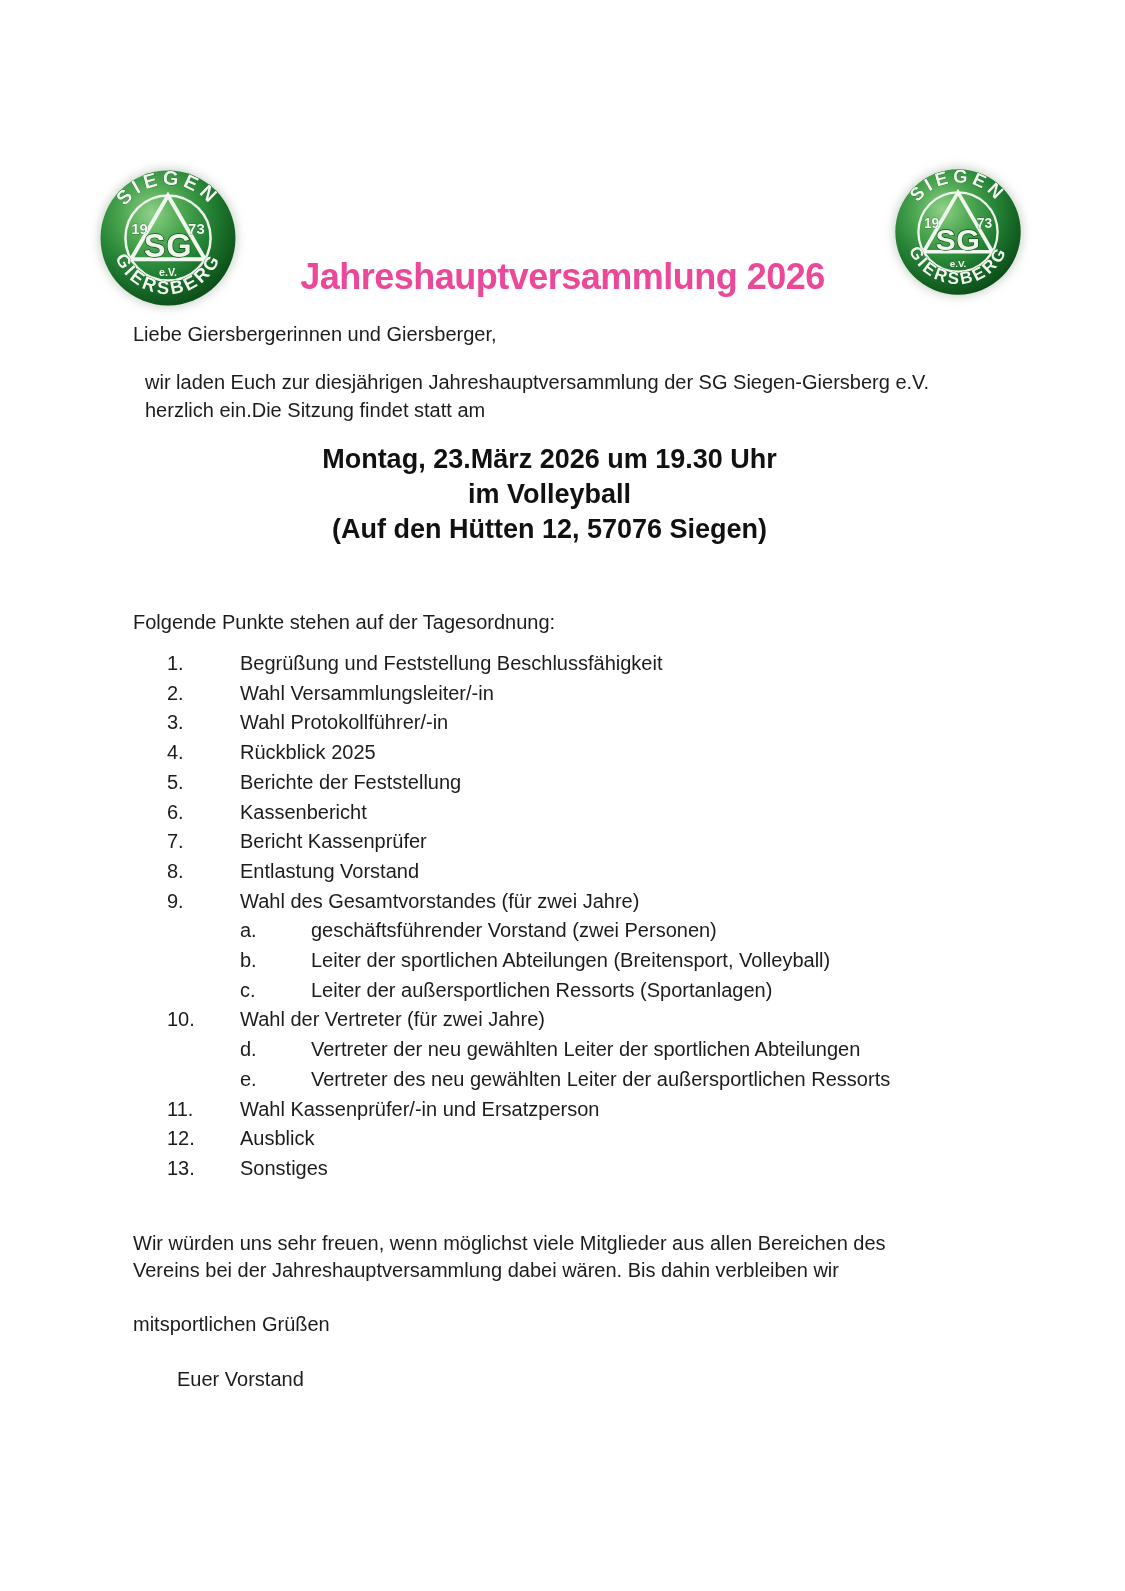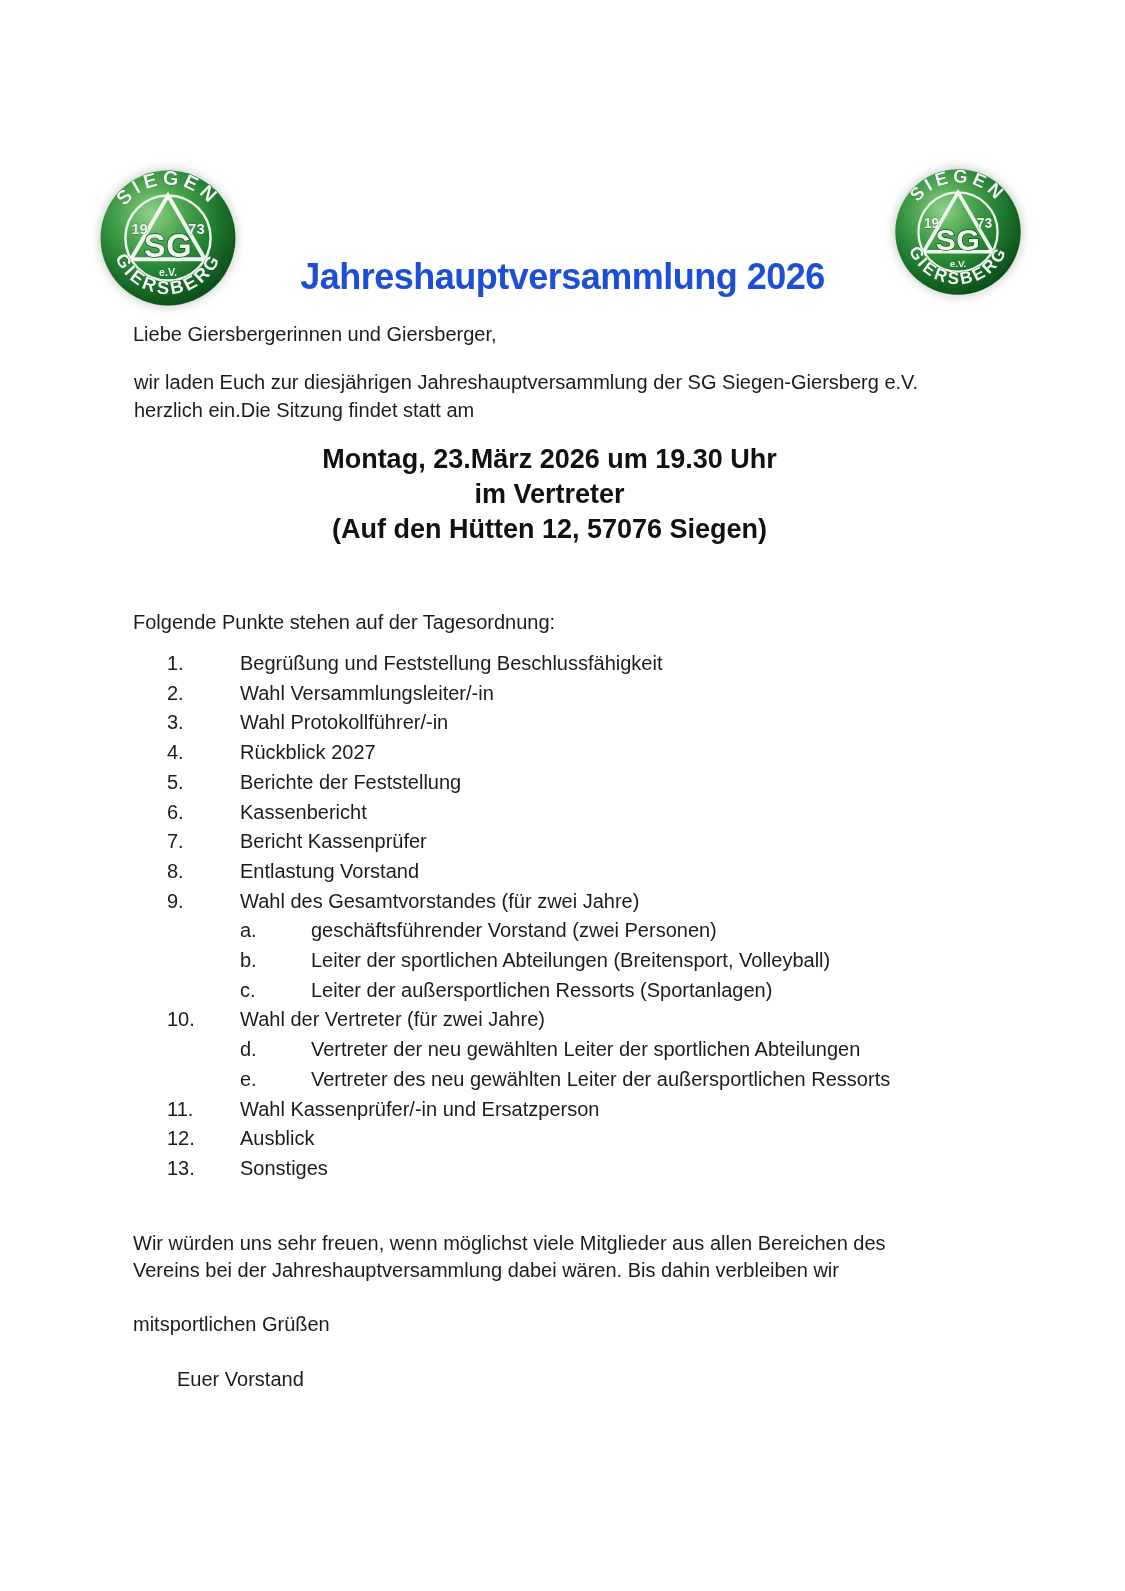--- a/index.html
+++ b/index.html
@@ -19,24 +19,24 @@
           fill:#f2f8f0;letter-spacing:6px;stroke:#0d5520;stroke-width:.8px;paint-order:stroke;}
   .lg-arc-b{font-size:26px;letter-spacing:4px;}
   .lg-sg{font-family:"Liberation Sans",sans-serif;font-size:46px;font-weight:bold;
          fill:#eef6ec;stroke:#0b4c18;stroke-width:2px;paint-order:stroke;letter-spacing:1px;}
   .lg-yr{font-family:"Liberation Sans",sans-serif;font-size:21px;font-weight:bold;
          fill:#f2f8f0;stroke:#0d5520;stroke-width:.7px;paint-order:stroke;}
   .lg-ev{font-family:"Liberation Sans",sans-serif;font-size:15px;font-weight:bold;fill:#f2f8f0;}
   
   .doc-title{
     position:absolute;top:256px;left:0;width:1125px;text-align:center;
-    font-size:36px;font-weight:bold;letter-spacing:-0.5px;color:#1d4ed8;white-space:nowrap;
+    font-size:36px;font-weight:bold;letter-spacing:-0.5px;color:#ec4899;white-space:nowrap;
   }
   .salutation{position:absolute;top:320px;left:133px;font-size:20px;line-height:28px;white-space:nowrap;}
-  .intro{position:absolute;top:368px;left:134px;font-size:20px;line-height:28px;}
+  .intro{position:absolute;top:368px;left:145px;font-size:20px;line-height:28px;}
   .intro div{white-space:nowrap;}
   .event{
     position:absolute;top:442px;left:0;width:1099px;text-align:center;
     font-size:27px;font-weight:bold;line-height:35px;color:#111;
   }
   .event div{white-space:nowrap;}
   .agenda-heading{position:absolute;top:608px;left:133px;font-size:20px;line-height:28px;white-space:nowrap;}
   .agenda{position:absolute;top:649px;left:133px;font-size:20px;}
   .agenda .row{display:flex;line-height:29.7px;padding-left:34px;}
   .agenda .row .m{flex:none;width:37px;}
@@ -96,21 +96,21 @@
 
   <div class="salutation">Liebe Giersbergerinnen und Giersberger,</div>
 
   <div class="intro">
     <div>wir laden Euch zur diesjährigen Jahreshauptversammlung der SG Siegen-Giersberg e.V.</div>
     <div>herzlich ein.Die Sitzung findet statt am</div>
   </div>
 
   <div class="event">
     <div>Montag, 23.März 2026 um 19.30 Uhr</div>
-    <div>im Vertreter</div>
+    <div>im Volleyball</div>
     <div>(Auf den Hütten 12, 57076 Siegen)</div>
   </div>
 
   <div class="agenda-heading">Folgende Punkte stehen auf der Tagesordnung:</div>
 
   <div class="agenda">
 
   <div class="row">
         <span class="m">1.</span>
         <span class="t">Begrüßung und Feststellung Beschlussfähigkeit</span>
@@ -118,21 +118,21 @@
       <div class="row">
         <span class="m">2.</span>
         <span class="t">Wahl Versammlungsleiter/-in</span>
       </div>
       <div class="row">
         <span class="m">3.</span>
         <span class="t">Wahl Protokollführer/-in</span>
       </div>
       <div class="row">
         <span class="m">4.</span>
-        <span class="t">Rückblick 2027</span>
+        <span class="t">Rückblick 2025</span>
       </div>
       <div class="row">
         <span class="m">5.</span>
         <span class="t">Berichte der Feststellung</span>
       </div>
       <div class="row">
         <span class="m">6.</span>
         <span class="t">Kassenbericht</span>
       </div>
       <div class="row">

